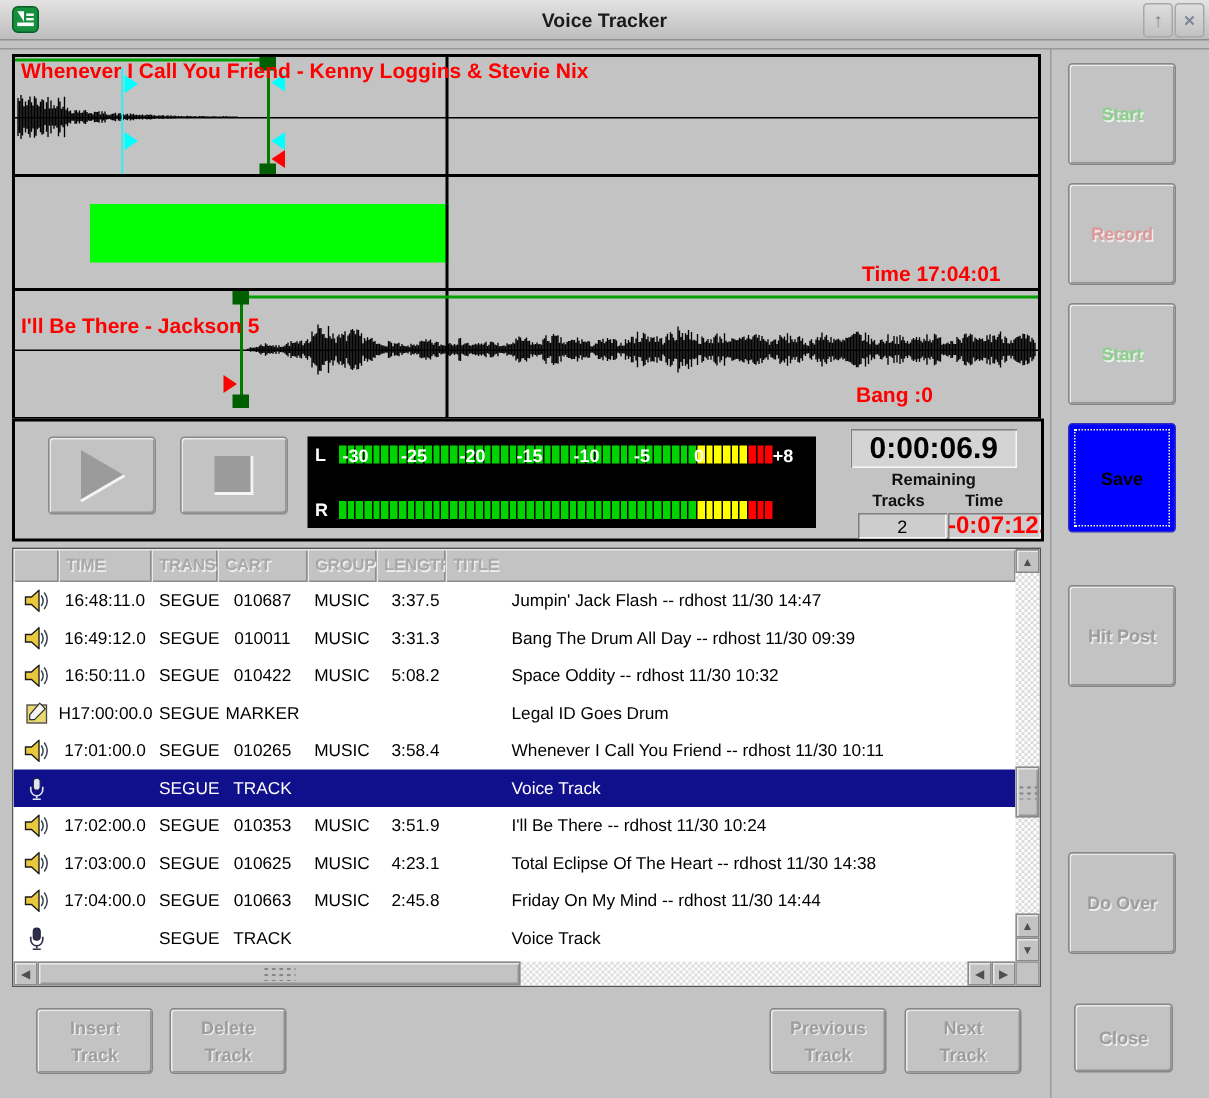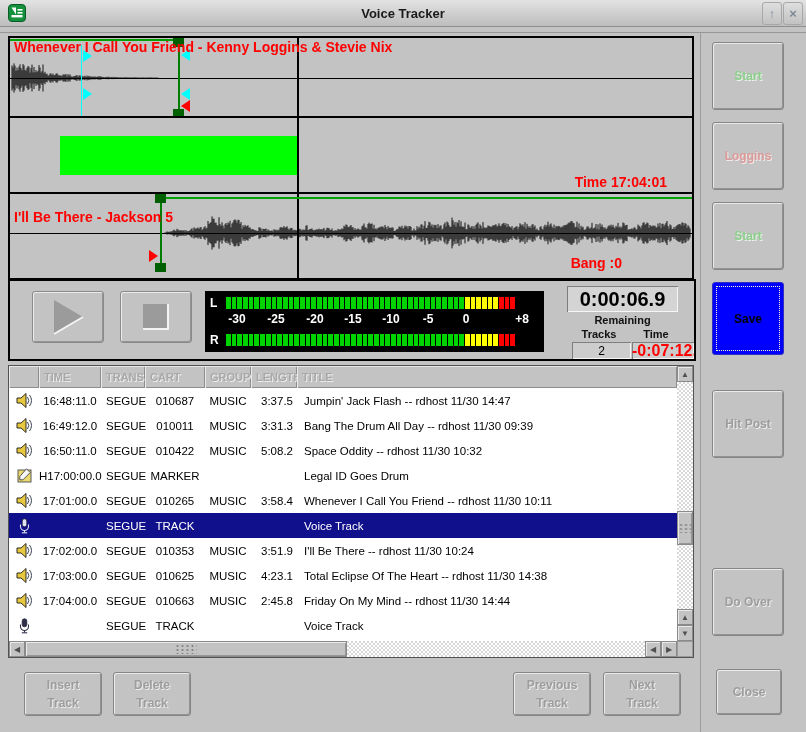--- a/index.html
+++ b/index.html
@@ -51,21 +51,21 @@
     box-shadow:inset 1px 1px 0 #ebebeb, inset -1px -1px 0 #949494;
     display:flex; align-items:center; justify-content:center; }
   .play-btn { left:22px; } .stop-btn { left:110px; }
   .stop-glyph { width:26px; height:26px; background:#9b9b9b; border-right:2px solid #f4f4f4; border-bottom:2px solid #f4f4f4; }
   .meter { position:absolute; left:195px; top:10px; width:339px; height:61px; background:#000; }
   .meter-row { position:absolute; left:0; width:100%; height:12px; display:flex; align-items:center; }
   .meter-row.l { top:6px; } .meter-row.r { top:43px; }
   .meter-ch { color:#fff; font-size:12px; font-weight:bold; width:13px; padding-left:5px; }
   .segwrap { display:flex; gap:1px; margin-left:8px; }
   .seg { width:4.7px; height:12px; }
-  .scale { position:absolute; left:0; top:21px; width:100%; height:15px;text-align:right; }
+  .scale { position:absolute; left:0; top:6px; width:100%; height:15px;text-align:right; }
   .scale span { position:absolute; transform:translateX(-50%); color:#fff; font-size:12px; font-weight:bold; }
   .lcd { position:absolute; background:#d4d4d4; box-shadow:inset 1px 1px 0 #7e7e7e, inset -1px -1px 0 #f6f6f6;
     display:flex; align-items:center; justify-content:center; }
   .elapsed { left:557px; top:5px; width:111px; height:26px; font-size:20px; font-weight:bold; color:#000; }
   .remain-lbl { position:absolute; left:557px; top:33px; width:111px; text-align:center; font-size:11px; font-weight:bold; color:#111; }
   .tracks-lbl { position:absolute; left:557px; top:47px; width:64px; text-align:center; font-size:11px; font-weight:bold; color:#111; }
   .rtime-lbl  { position:absolute; left:614px; top:47px; width:64px; text-align:center; font-size:11px; font-weight:bold; color:#111; }
   .tracks-val { left:562px; top:61px; width:59px; height:17px; font-size:12px; color:#000; background:#cdcdcd; }
   .rtime-val  { left:622px; top:61px; width:62px; height:17px; font-size:16px; font-weight:bold; color:#ff0000;
     background:#cdcdcd; overflow:hidden; justify-content:flex-start; white-space:nowrap; }
@@ -91,21 +91,21 @@
     padding:5px 0 0 5px; overflow:hidden; white-space:nowrap; }
   .log-body { position:absolute; left:0; top:22px; right:16px; bottom:16px; background:#fff; overflow:hidden; }
   .lrow { display:flex; height:25px; align-items:center; font-size:11.5px; color:#000; white-space:nowrap; }
   .lrow.selected { background:#10108c; color:#fff; }
   .c-icon { width:30px; display:flex; justify-content:center; }
   .c-time { width:62px; text-align:center; }
   .c-trans { width:44px; padding-left:5px; }
   .c-cart { width:60px; text-align:center; }
   .c-group { width:46px; text-align:center; }
   .c-len { width:46px; text-align:right; padding-right:4px; }
-  .c-title { flex:1; padding-left:7px; overflow:hidden; }
+  .c-title { flex:1; padding-left:7px; overflow:hidden;margin-left:37px; }
 
   
   .checker { background-image:
       linear-gradient(45deg,#d9d9d9 25%,transparent 25%,transparent 75%,#d9d9d9 75%),
       linear-gradient(45deg,#d9d9d9 25%,#ffffff 25%,#ffffff 75%,#d9d9d9 75%);
     background-size:4px 4px; background-position:0 0,2px 2px; }
   .vscroll { position:absolute; top:0; right:0; width:16px; bottom:16px; }
   .hscroll { position:absolute; left:0; right:16px; bottom:0; height:16px; }
   .sb-btn { position:absolute; width:16px; height:16px; background:#c3c3c3; border:1px solid #8a8a8a;
     box-shadow:inset 1px 1px 0 #e9e9e9; display:flex; align-items:center; justify-content:center;
@@ -315,21 +315,21 @@
 
   <div class="lcd elapsed">0:00:06.9</div>
   <div class="remain-lbl">Remaining</div>
   <div class="tracks-lbl">Tracks</div>
   <div class="rtime-lbl">Time</div>
   <div class="lcd tracks-val">2</div>
   <div class="lcd rtime-val">-0:07:12.5</div>
 </div>
 
 <div class="btn dis-green" style="left:712px;top:42px;width:72px;height:68px">Start</div>
-<div class="btn dis-red" style="left:712px;top:122px;width:72px;height:68px">Loggins</div>
+<div class="btn dis-red" style="left:712px;top:122px;width:72px;height:68px">Record</div>
 <div class="btn dis-green" style="left:712px;top:202px;width:72px;height:68px">Start</div>
 <div class="btn save-btn" style="left:712px;top:282px;width:72px;height:73px">
   <span>Save</span>
   <span class="save-focus"></span>
 </div>
 <div class="btn dis-gray" style="left:712px;top:390px;width:72px;height:68px">Hit Post</div>
 <div class="btn dis-gray" style="left:712px;top:568px;width:72px;height:68px">Do Over</div>
 <div class="btn dis-gray ul-first" style="left:716px;top:669px;width:66px;height:46px">Close</div>
 
 <div class="log">

